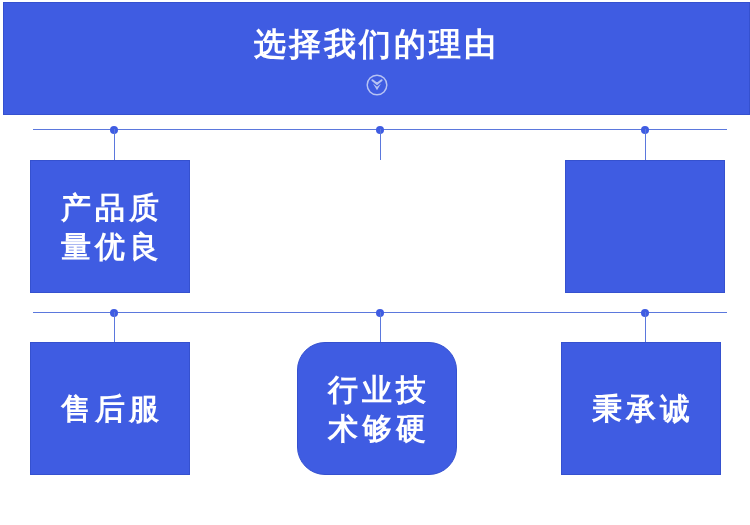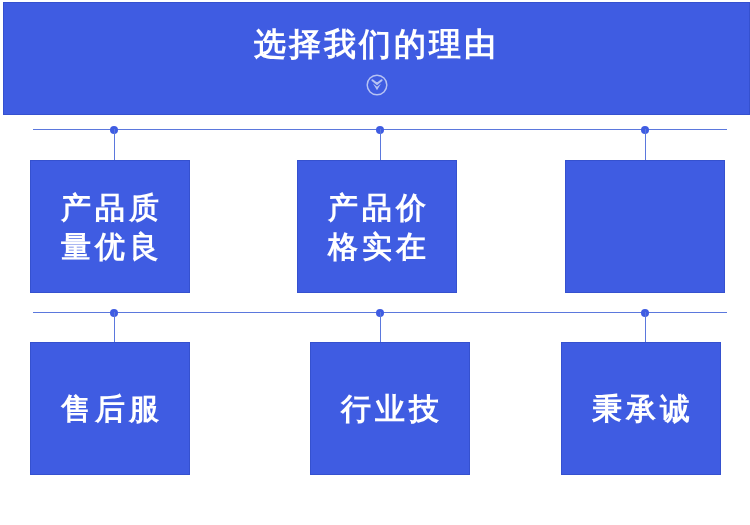--- a/index.html
+++ b/index.html
@@ -87,21 +87,21 @@
     letter-spacing: 4px;
     line-height: 39px;
     text-align: right;
   }
   .r1 { top: 160px; }
   .r2 { top: 342px; }
   .b1 { left: 30px; }
   .b2 { left: 297px; }
   .b3 { left: 565px; }
   .b4 { left: 30px; }
-  .b5 { left: 310px; }
+  .b5 { left: 297px; border-radius: 28px; }
   .b6 { left: 561px; }
   .box-line { text-indent: 4px; } 
 </style>
 </head>
 <body>
 
 <div class="stage">
 
   <div class="banner">
     <div class="banner-title">选择我们的理由</div>
@@ -117,38 +117,35 @@
   <div class="dot row1 c2d"></div>
   <div class="dot row1 c3d"></div>
   <div class="vstem row1 c1s"></div>
   <div class="vstem row1 c2s"></div>
   <div class="vstem row1 c3s"></div>
 
   <div class="box r1 b1">
     <div class="box-line">产品质</div>
     <div class="box-line">量优良</div>
   </div>
-  <div class="box r1 b2">
-    <div class="box-line">产品价</div>
-    <div class="box-line">格实在</div>
-  </div>
   <div class="box r1 b3">
   </div>
 
   <div class="hline row2"></div>
   <div class="dot row2 c1d"></div>
   <div class="dot row2 c2d"></div>
   <div class="dot row2 c3d"></div>
   <div class="vstem row2 c1s"></div>
   <div class="vstem row2 c2s"></div>
   <div class="vstem row2 c3s"></div>
 
   <div class="box r2 b4">
     <div class="box-line">售后服</div>
   </div>
   <div class="box r2 b5">
     <div class="box-line">行业技</div>
+    <div class="box-line">术够硬</div>
   </div>
   <div class="box r2 b6">
     <div class="box-line">秉承诚</div>
   </div>
 
 </div>
 
 </body></html>

